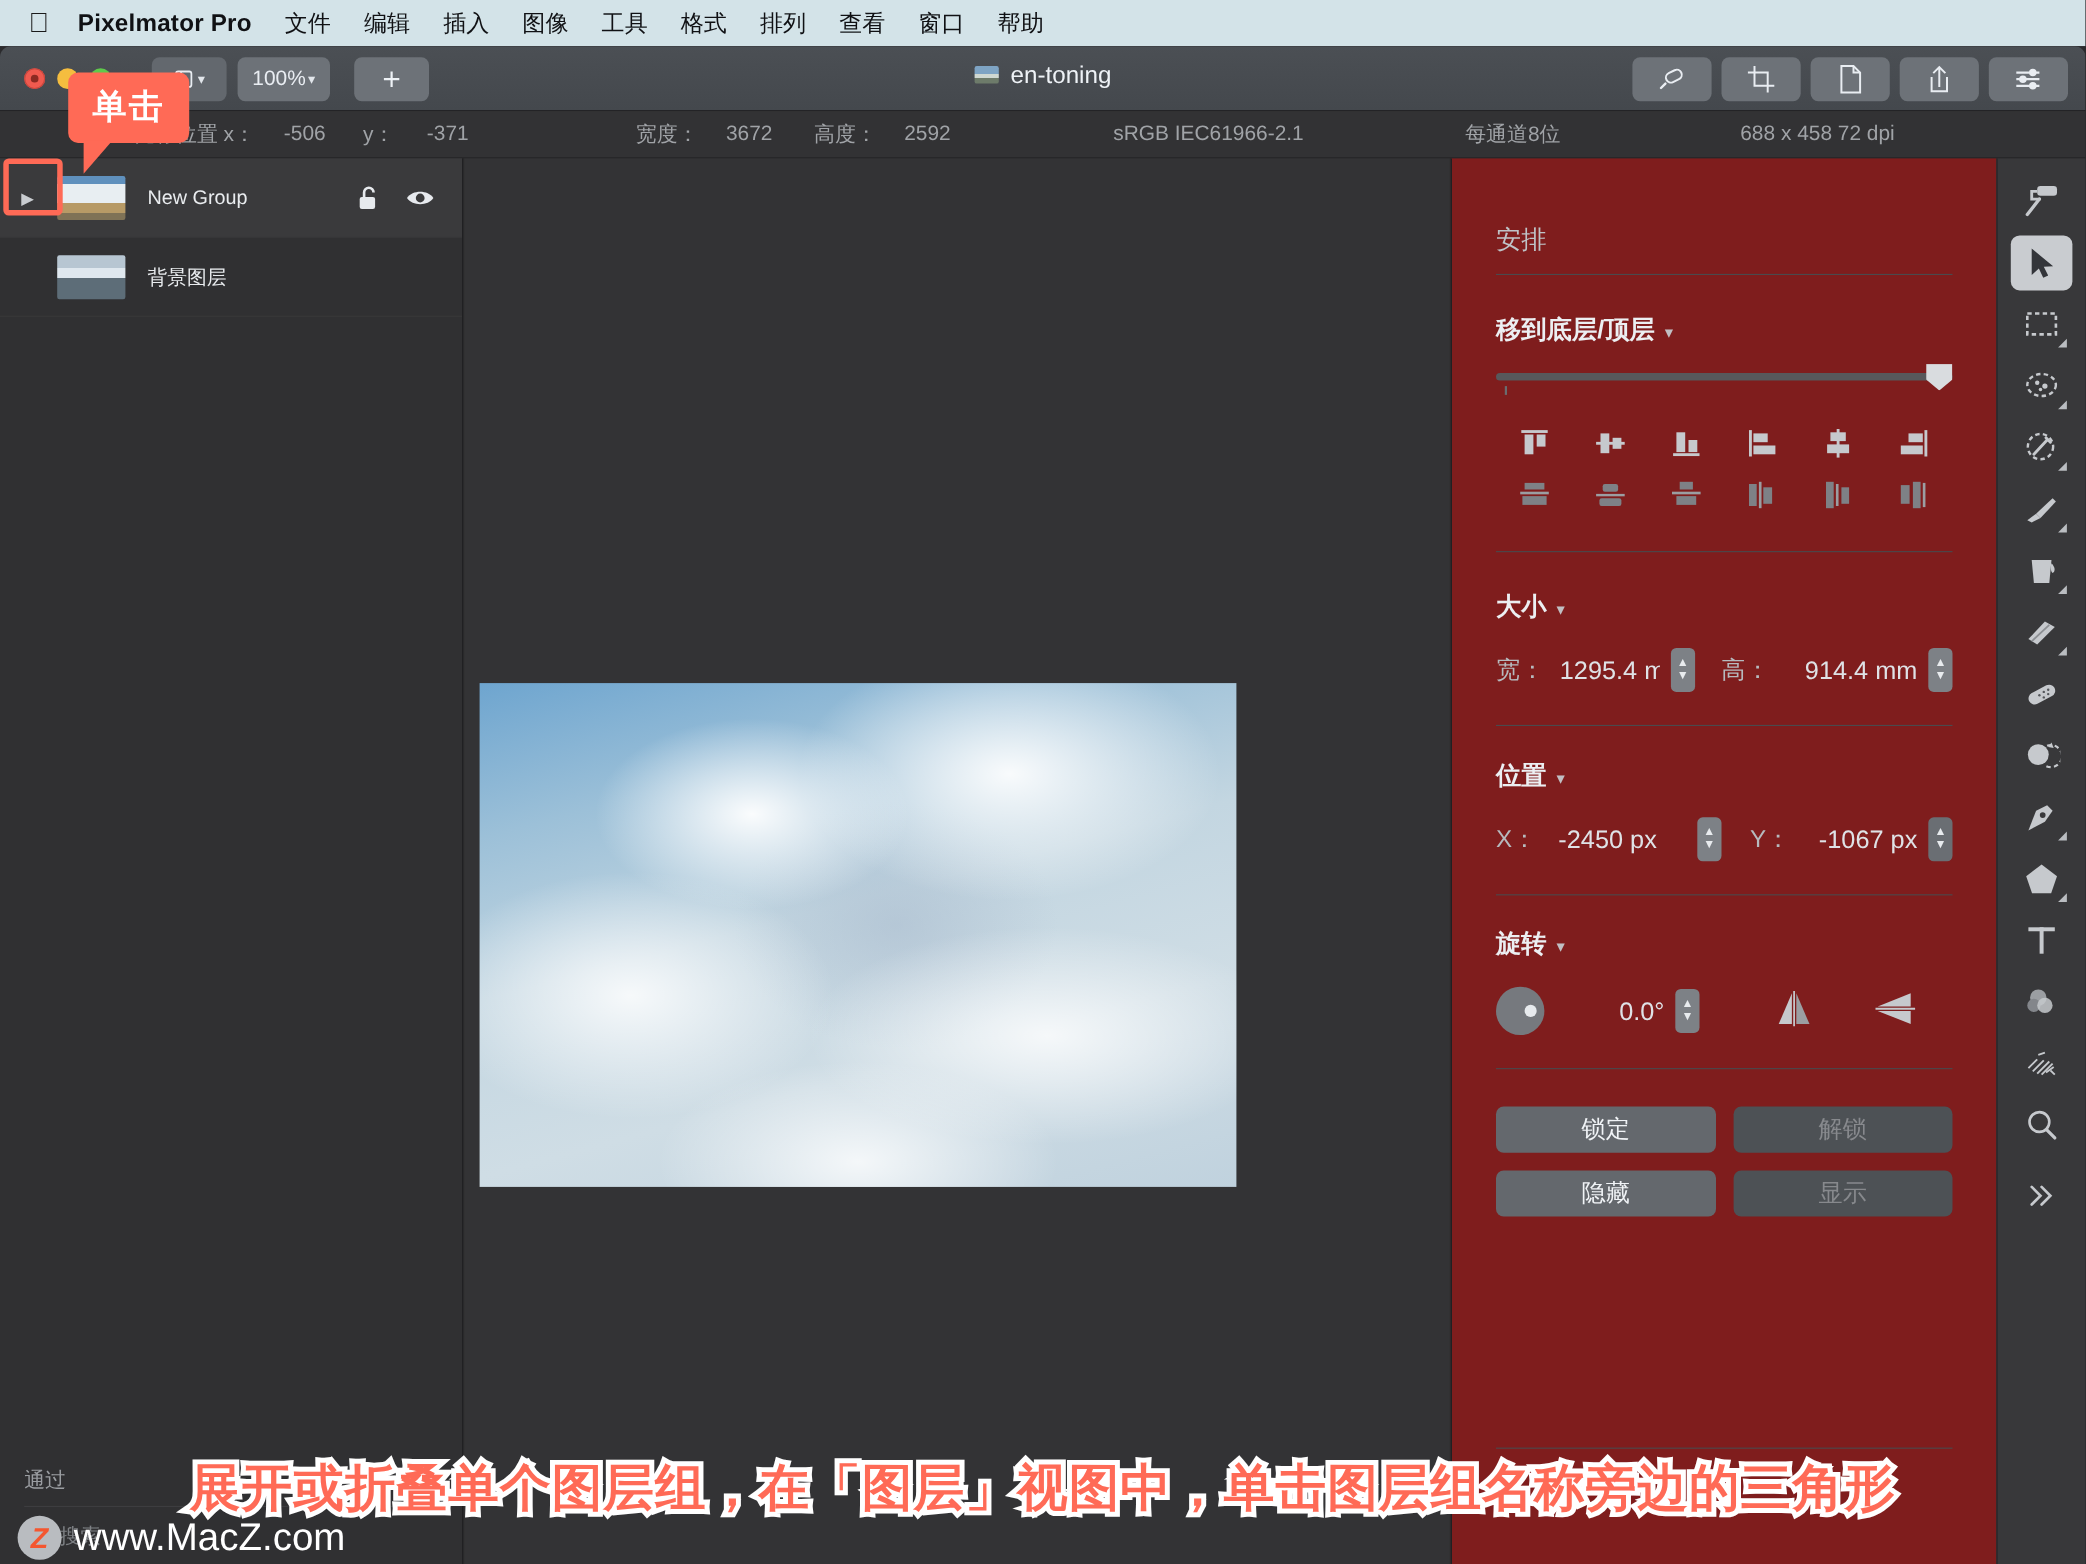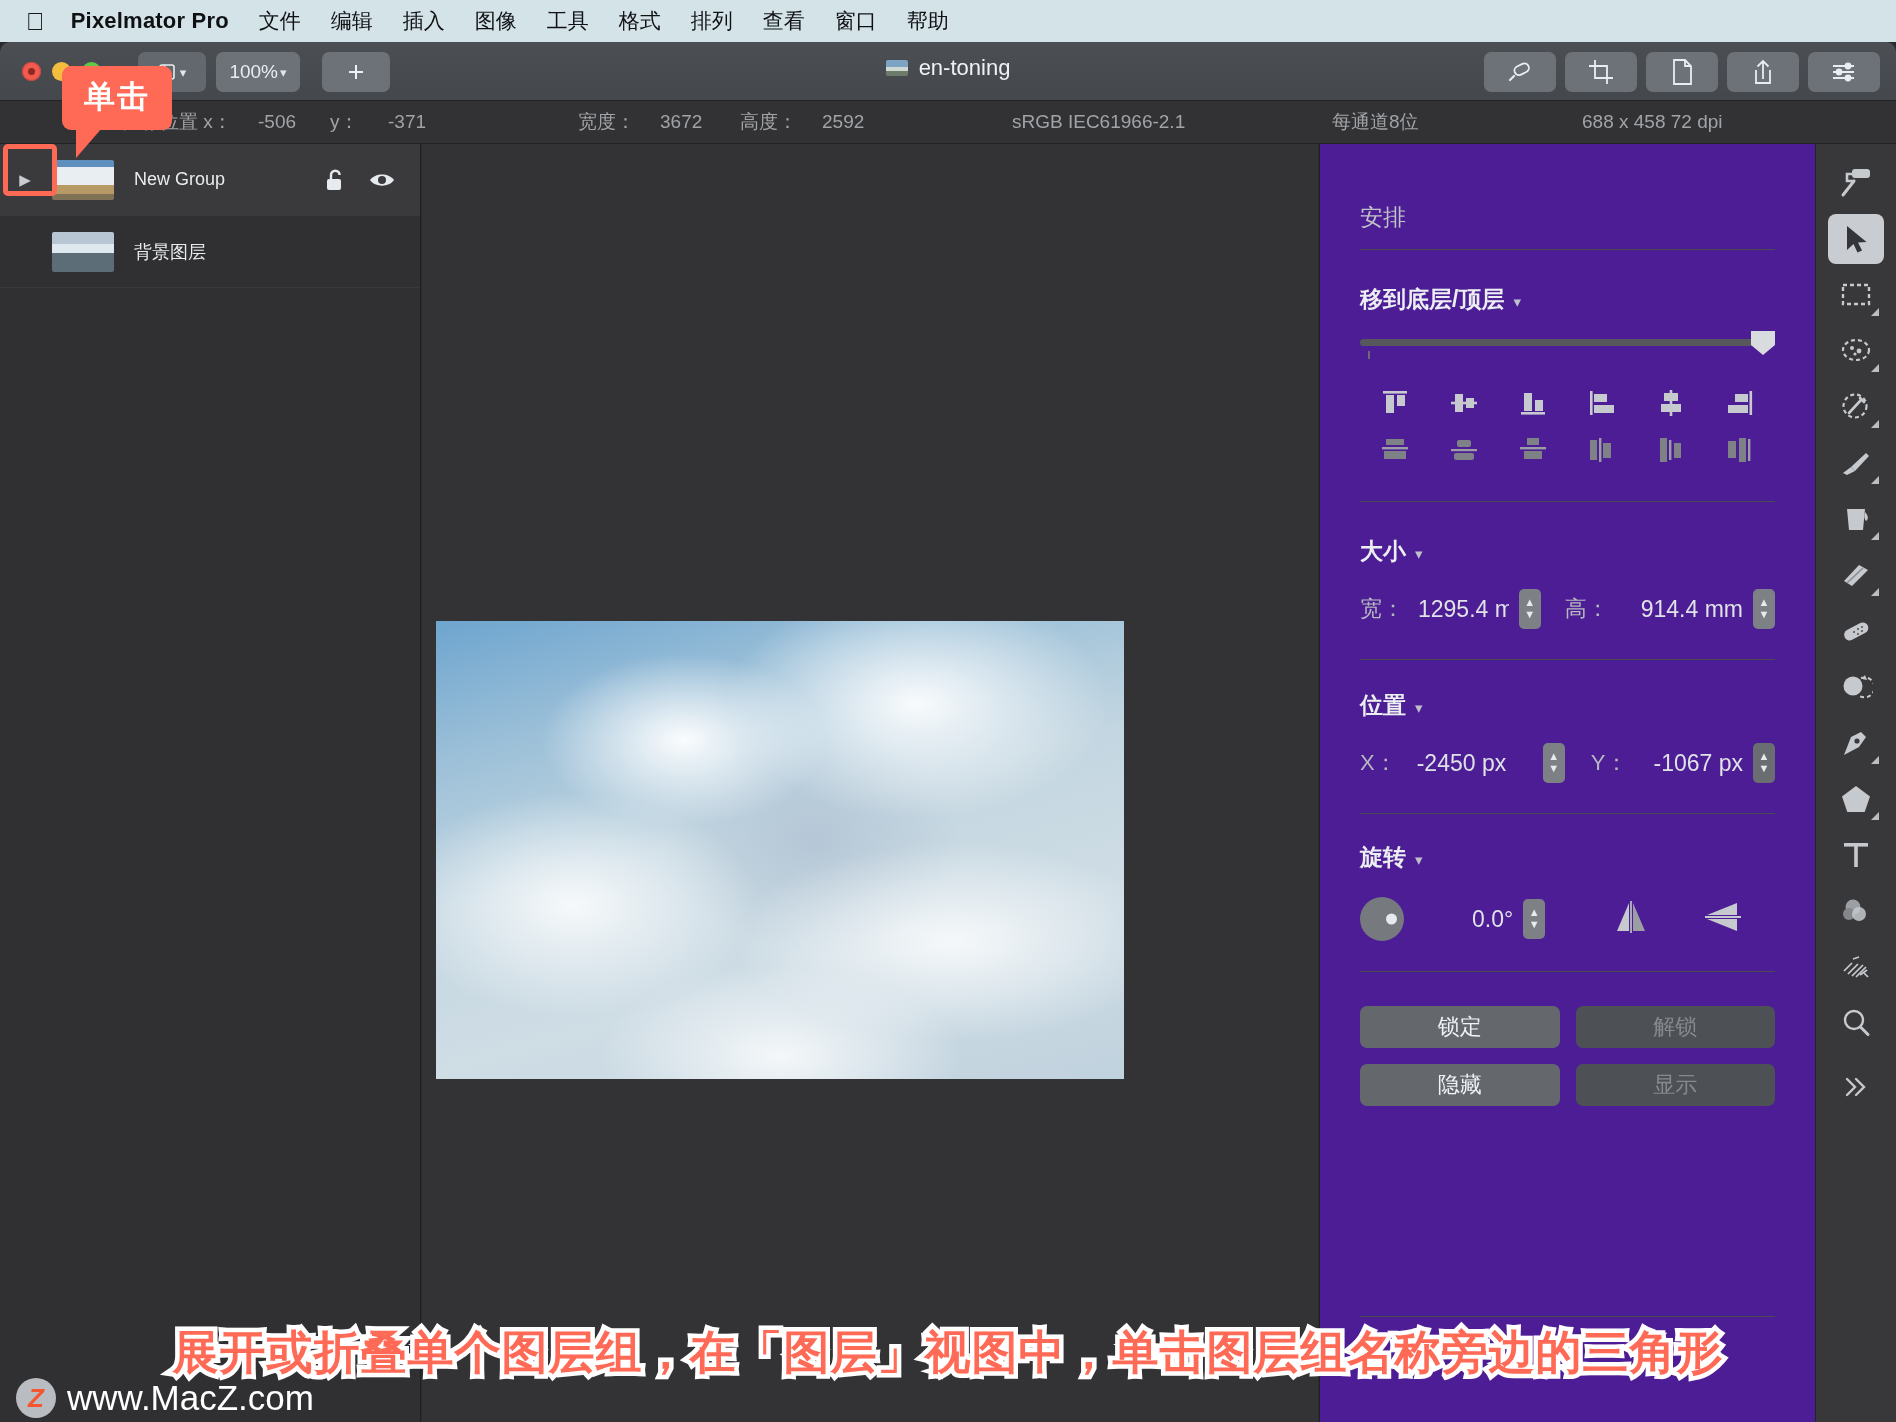--- a/index.html
+++ b/index.html
@@ -123,21 +123,21 @@
       radial-gradient(ellipse 280px 170px at 20% 62%, rgba(255,255,255,.85), rgba(255,255,255,0) 66%),
       radial-gradient(ellipse 330px 150px at 75% 70%, rgba(255,255,255,.8), rgba(255,255,255,0) 66%),
       radial-gradient(ellipse 260px 130px at 50% 95%, rgba(255,255,255,.8), rgba(255,255,255,0) 70%),
       radial-gradient(ellipse 210px 160px at 55% 48%, rgba(168,186,205,.55), rgba(168,186,205,0) 70%),
       linear-gradient(165deg, #6ea5cf 0%, #9cc0d8 22%, #c3d6e1 45%, #cfdde5 70%, #c0d2de 100%);
   }
 
   
   .inspector {
     position: absolute; left: 1319px; top: 102px; width: 496px; height: 1278px;
-    background: #4c1d95; border-left: 1px solid #202022;
+    background: #7f1d1d; border-left: 1px solid #202022;
     padding: 0 40px;
   }
   .insp-title { color: #bfc3c7; font-size: 23px; padding-top: 58px; }
   .rule { height: 1px; background: #4a4a4d; margin-top: 16px; }
   .sec-head {
     color: #eceff2; font-size: 23px; font-weight: bold;
     display: flex; align-items: baseline; gap: 9px;
   }
   .sec-head .chev { font-weight: normal; font-size: 15px; color: #c5c8cc; }
   .subrow { display: flex; justify-content: space-between; color: #b6babe; font-size: 22px; }
@@ -359,20 +359,30 @@
               </svg>
           </span>
         </span>
       </div>
 
       <div class="layer-row">
         <span class="layer-thumb thumb-b"></span>
         <span class="layer-name">背景图层</span>
       </div>
 
+      <div class="sb-footer">
+        <div class="through">通过</div>
+        <div class="sb-search">
+          <svg width="22" height="22" viewBox="0 0 22 22">
+              <circle cx="9" cy="9" r="6.4" fill="none" stroke="#7e8185" stroke-width="2"></circle>
+              <line x1="13.6" y1="13.6" x2="20" y2="20" stroke="#7e8185" stroke-width="2"></line>
+            </svg>
+          <span>搜索</span>
+        </div>
+      </div>
     </div>
 
     <div class="canvas-area">
       <div class="photo"></div>
     </div>
 
     <div class="inspector">
 
       <div class="insp-title">安排</div>
       <div class="rule"></div>

